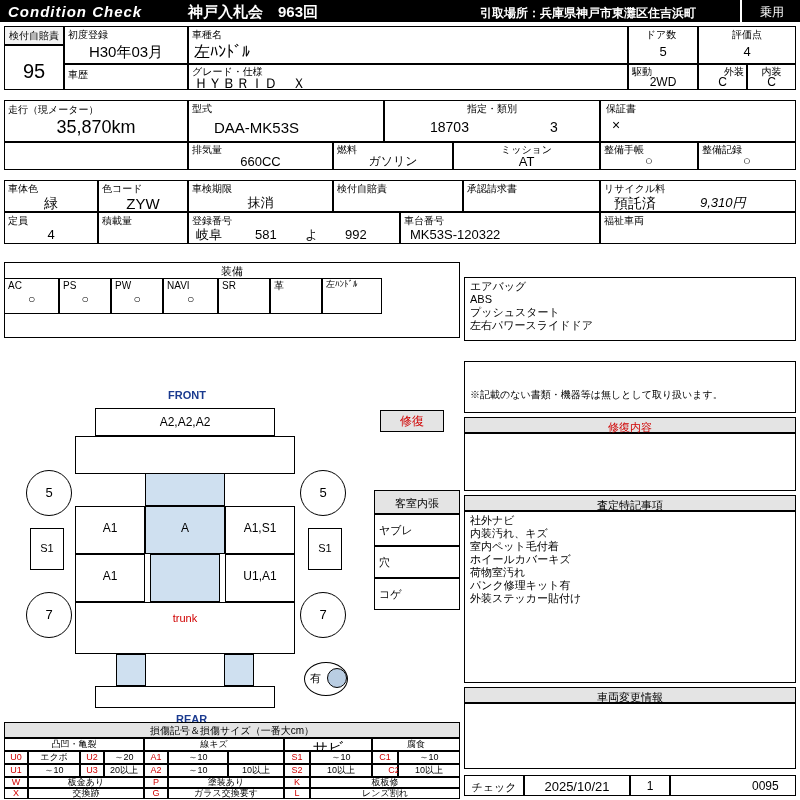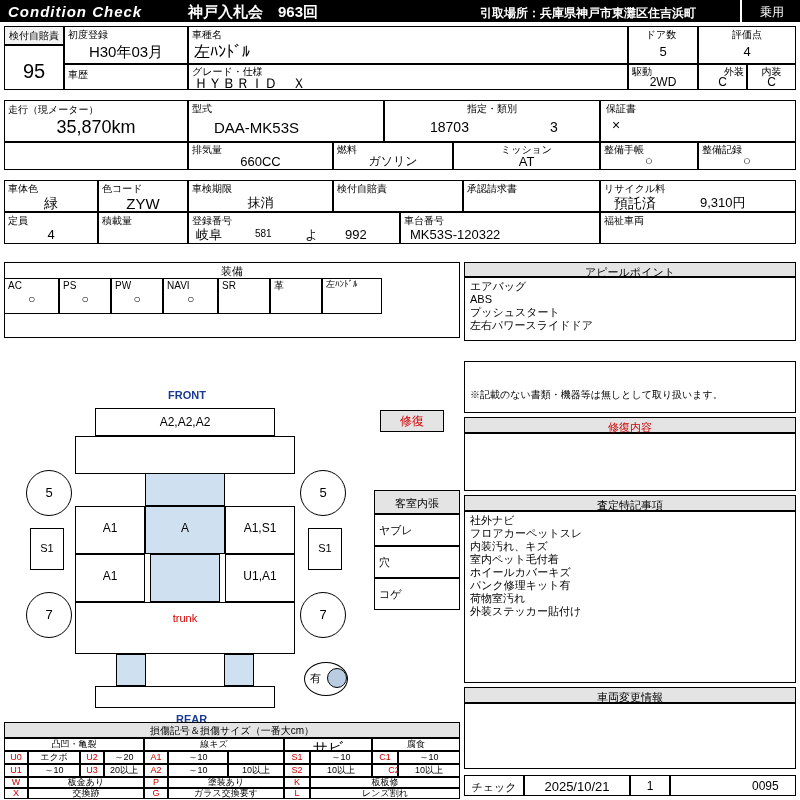--- a/index.html
+++ b/index.html
@@ -174,34 +174,34 @@
   <div class="lbl" style="left:337px; top:183px;">検付自賠責</div>
   <div class="val ctr" style="left:333px; top:196px; width:130px; font-size:13px;"></div>
 
   <div class="bx" style="left:463px; top:180px; width:137px; height:32px;"></div>
   <div class="lbl" style="left:467px; top:183px;">承認請求書</div>
   <div class="val ctr" style="left:463px; top:196px; width:137px; font-size:13px;"></div>
 
   <div class="bx" style="left:600px; top:180px; width:196px; height:32px;"></div>
   <div class="lbl" style="left:604px; top:183px;">リサイクル料</div>
   <div class="val" style="left:614px; top:196px; font-size:14px;">預託済</div>
-  <div class="val" style="left:700px; top:196px; font-size:13px;">9,310円</div>
+  <div class="val" style="left:700px; top:196px; font-size:13px;font-style:italic;">9,310円</div>
 
   <div class="bx" style="left:4px; top:212px; width:94px; height:32px;"></div>
   <div class="lbl" style="left:8px; top:215px;">定員</div>
   <div class="val ctr" style="left:4px; top:228px; width:94px; font-size:13px;">4</div>
 
   <div class="bx" style="left:98px; top:212px; width:90px; height:32px;"></div>
   <div class="lbl" style="left:102px; top:215px;">積載量</div>
   <div class="val ctr" style="left:98px; top:228px; width:90px; font-size:13px;"></div>
 
   <div class="bx" style="left:188px; top:212px; width:212px; height:32px;"></div>
   <div class="lbl" style="left:192px; top:215px;">登録番号</div>
   <div class="val" style="left:196px; top:228px; font-size:13px;">岐阜</div>
-  <div class="val" style="left:255px; top:228px; font-size:10px;">581</div>
+  <div class="val" style="left:255px; top:228px; font-size:13px;">581</div>
   <div class="val" style="left:305px; top:228px; font-size:13px;">よ</div>
   <div class="val" style="left:345px; top:228px; font-size:13px;">992</div>
 
   <div class="bx" style="left:400px; top:212px; width:200px; height:32px;"></div>
   <div class="lbl" style="left:404px; top:215px;">車台番号</div>
   <div class="val" style="left:410px; top:228px; font-size:13px;">MK53S-120322</div>
 
   <div class="bx" style="left:600px; top:212px; width:196px; height:32px;"></div>
   <div class="lbl" style="left:604px; top:215px;">福祉車両</div>
   <div class="val" style="left:660px; top:226px; font-size:13px;"></div>
@@ -230,23 +230,20 @@
   <div class="val ctr" style="left:218px; top:293px; width:52px; font-size:12px;"></div>
 
   <div class="bx" style="left:270px; top:278px; width:52px; height:36px;"></div>
   <div class="lbl" style="left:274px; top:280px;">革</div>
   <div class="val ctr" style="left:270px; top:293px; width:52px; font-size:12px;"></div>
 
   <div class="bx" style="left:322px; top:278px; width:60px; height:36px;"></div>
   <div class="lbl" style="left:326px; top:280px; font-size:9px;">左ﾊﾝﾄﾞﾙ</div>
   <div class="val ctr" style="left:322px; top:293px; width:60px; font-size:12px;"></div>
 
-  <div class="secthead" style="left:464px; top:262px; width:332px; height:15px;">
-    <span>アピールポイント</span>
-  </div>
   <div class="bx" style="left:464px; top:277px; width:332px; height:64px;"></div>
   <div class="listtxt" style="left:470px; top:280px; width:320px;">
     <div>エアバッグ</div>
     <div>ABS</div>
     <div>プッシュスタート</div>
     <div>左右パワースライドドア</div>
   </div>
 
   <div class="bx" style="left:464px; top:361px; width:332px; height:52px;"></div>
   <div class="listtxt" style="left:470px; top:388px; width:322px; font-size:10px;">※記載のない書類・機器等は無しとして取り扱います。</div>
@@ -255,26 +252,25 @@
     <span class="redtxt">修復内容</span>
   </div>
   <div class="bx" style="left:464px; top:433px; width:332px; height:58px;"></div>
 
   <div class="secthead" style="left:464px; top:495px; width:332px; height:16px;">
     <span>査定特記事項</span>
   </div>
   <div class="bx" style="left:464px; top:511px; width:332px; height:172px;"></div>
   <div class="listtxt" style="left:470px; top:514px; width:322px;">
     <div>社外ナビ</div>
-    <div>フロアカーペットスレ</div>
     <div>内装汚れ、キズ</div>
     <div>室内ペット毛付着</div>
     <div>ホイールカバーキズ</div>
+    <div>荷物室汚れ</div>
     <div>パンク修理キット有</div>
-    <div>荷物室汚れ</div>
     <div>外装ステッカー貼付け</div>
   </div>
 
   <div class="secthead" style="left:464px; top:687px; width:332px; height:16px;">
     <span>車両変更情報</span>
   </div>
   <div class="bx" style="left:464px; top:703px; width:332px; height:66px;"></div>
 
   <div class="lbl" style="left:168px; top:389px; font-size:11px; font-weight:bold; color:#1a3a8f;">FRONT</div>
   <div class="lbl" style="left:176px; top:713px; font-size:11px; font-weight:bold; color:#1a3a8f;">REAR</div>

